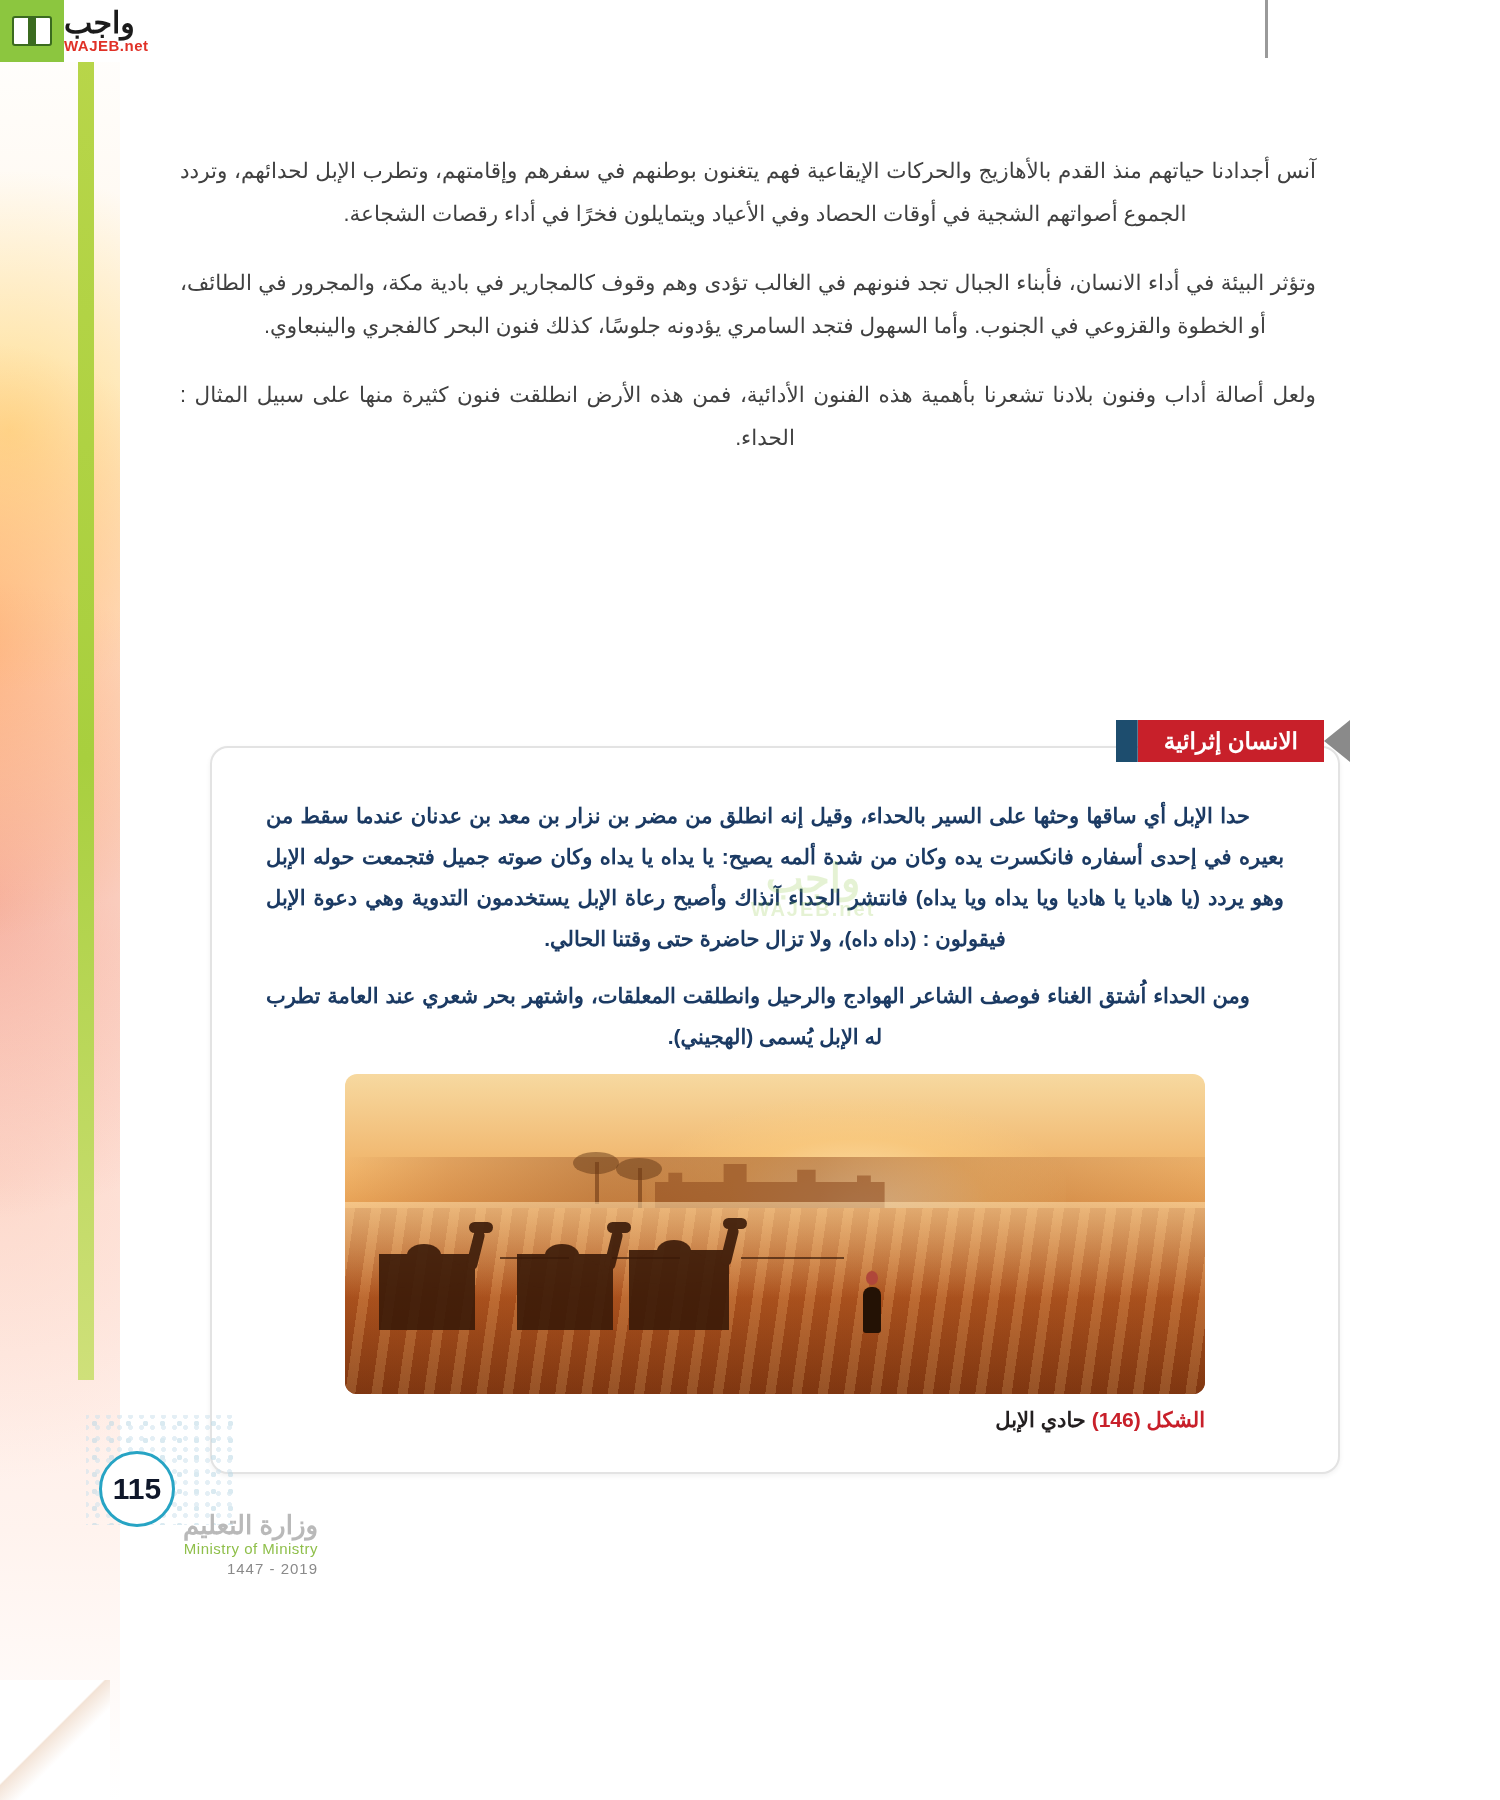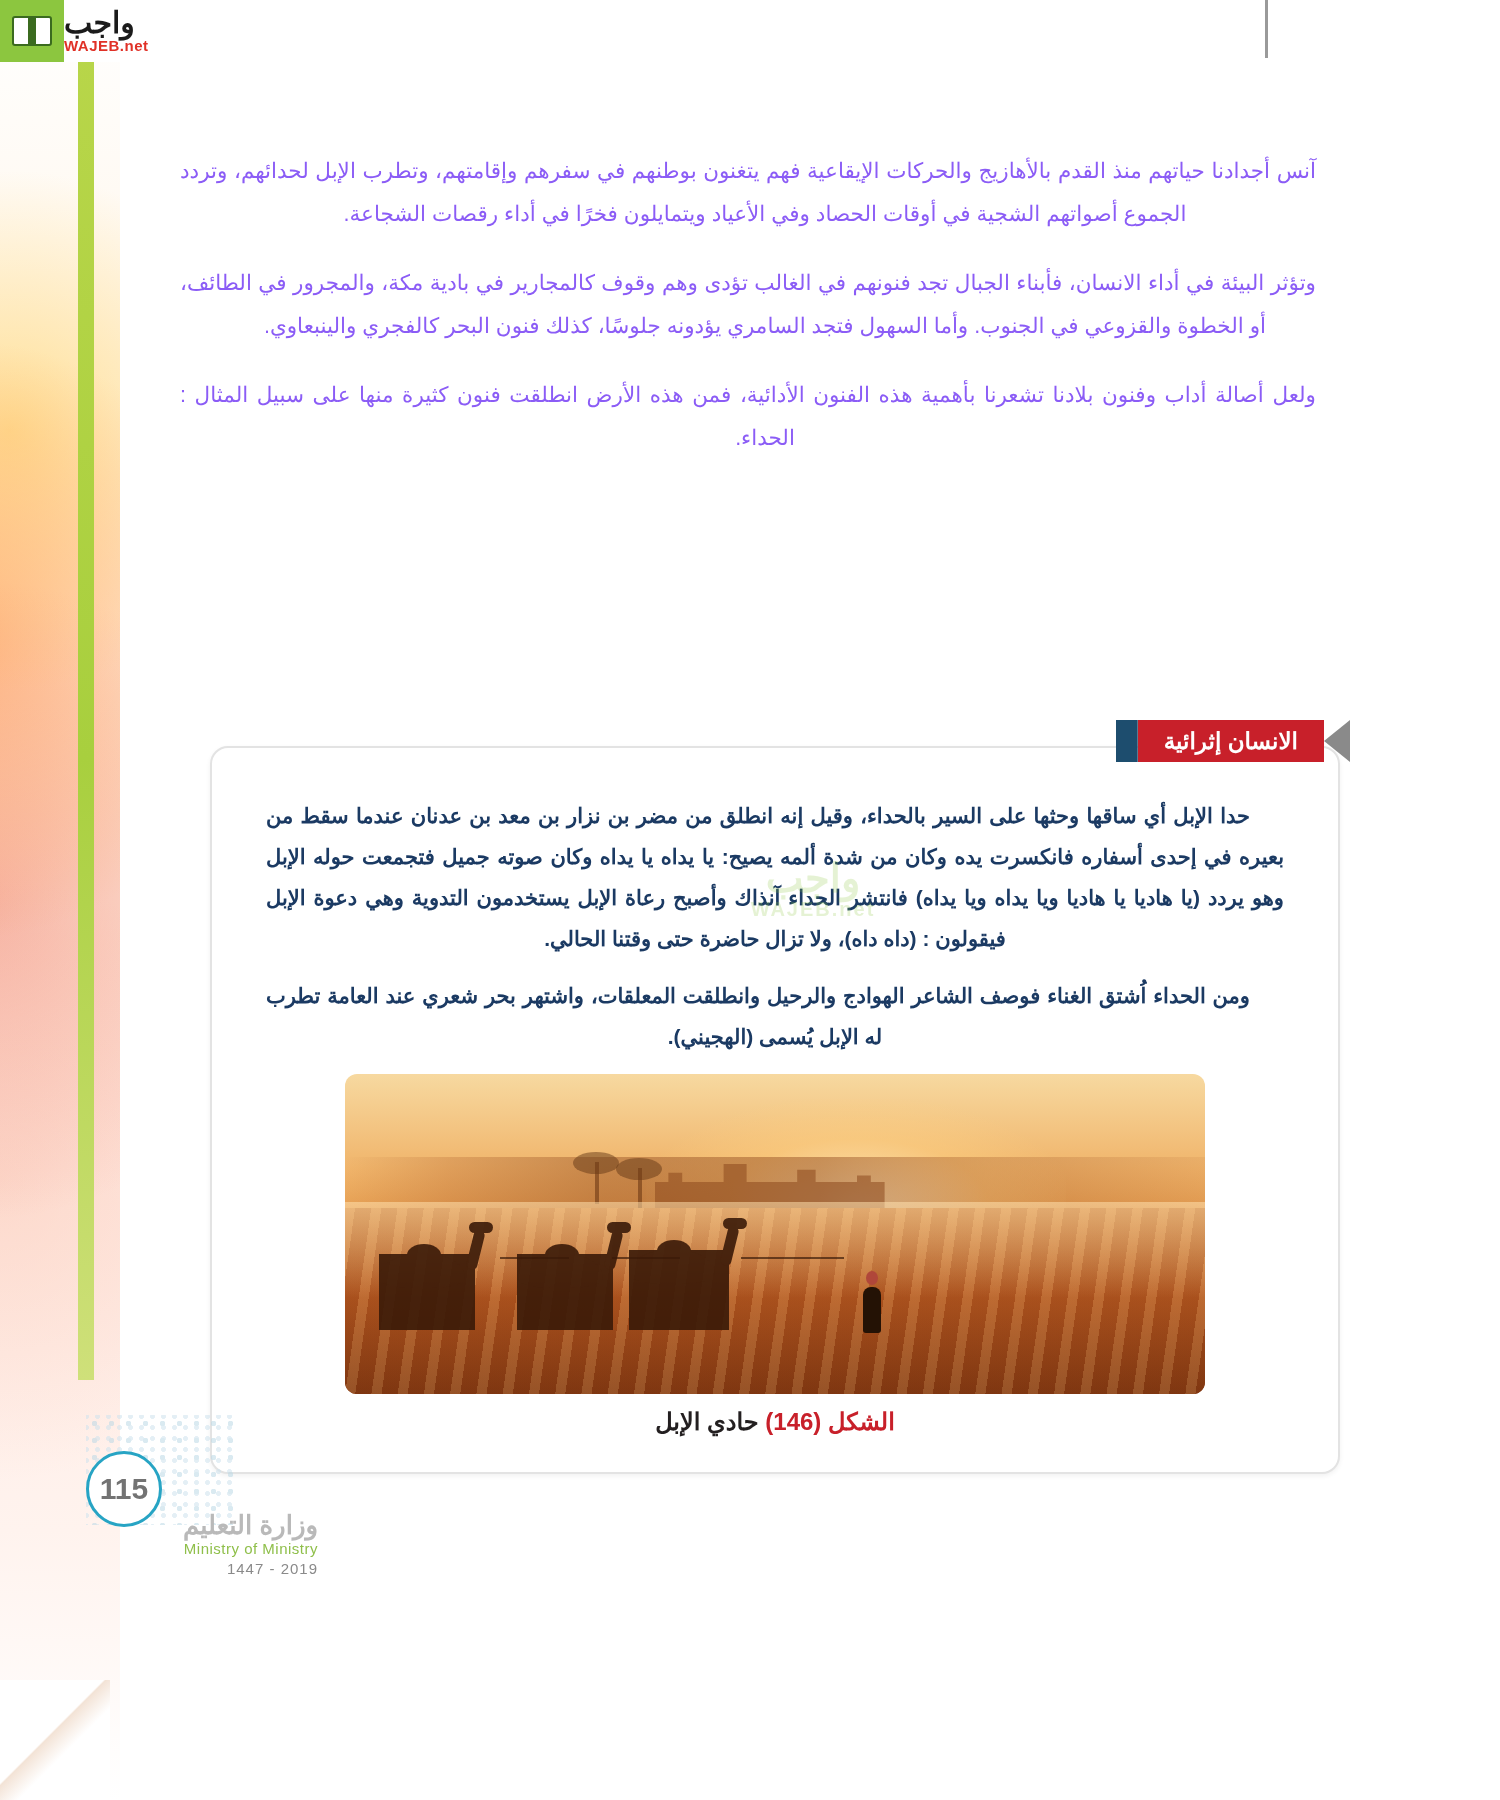--- a/index.html
+++ b/index.html
@@ -132,21 +132,21 @@
   .content {
     position: absolute;
     right: 150px;
     top: 150px;
     width: 1170px;
   }
   p.body {
     margin: 0 0 26px 0;
     font-size: 21.5px;
     line-height: 2.0;
-    color: #8b5cf6;
+    color: #404040;
     text-align: justify;
     text-align-last: center;
     font-family: "Liberation Sans", sans-serif;
   }
   .indent::before {
     content: "";
     display: inline-block;
     width: 34px;
   }
 
@@ -396,22 +396,22 @@
     background: #b0473a;
     border-radius: 50%;
   }
   .rope {
     position: absolute;
     height: 2px;
     background: rgba(60,28,10,0.7);
   }
   .caption {
     margin-top: 14px;
-    text-align: center;
-    font-size: 24px;
+    text-align: right;
+    font-size: 21px;
     color: #231f20;
     font-weight: bold;
   }
   .caption .num { color: #c8202a; }
 
   
   .footer {
     position: absolute;
     left: 78px;
     bottom: 205px;
@@ -426,33 +426,33 @@
     height: 110px;
     opacity: 0.55;
     background-image:
       radial-gradient(circle, #bcd9e6 2.6px, rgba(0,0,0,0) 3px),
       radial-gradient(circle, #cfe3ee 2.2px, rgba(0,0,0,0) 2.6px);
     background-size: 17px 17px, 11px 11px;
     background-position: 0 0, 6px 7px;
   }
   .pg-circle {
     position: absolute;
-    left: 8px;
+    left: 21px;
     top: 36px;
     width: 70px;
     height: 70px;
     border-radius: 50%;
     border: 3px solid #27a4c4;
     background: #ffffff;
     display: flex;
     align-items: center;
     justify-content: center;
     font-size: 30px;
     font-weight: bold;
-    color: #737373;
+    color: #0f172a;
   }
   .moe {
     position: absolute;
     left: 0;
     top: 96px;
     width: 240px;
     text-align: right;
   }
   .moe .ar {
     font-size: 26px;

